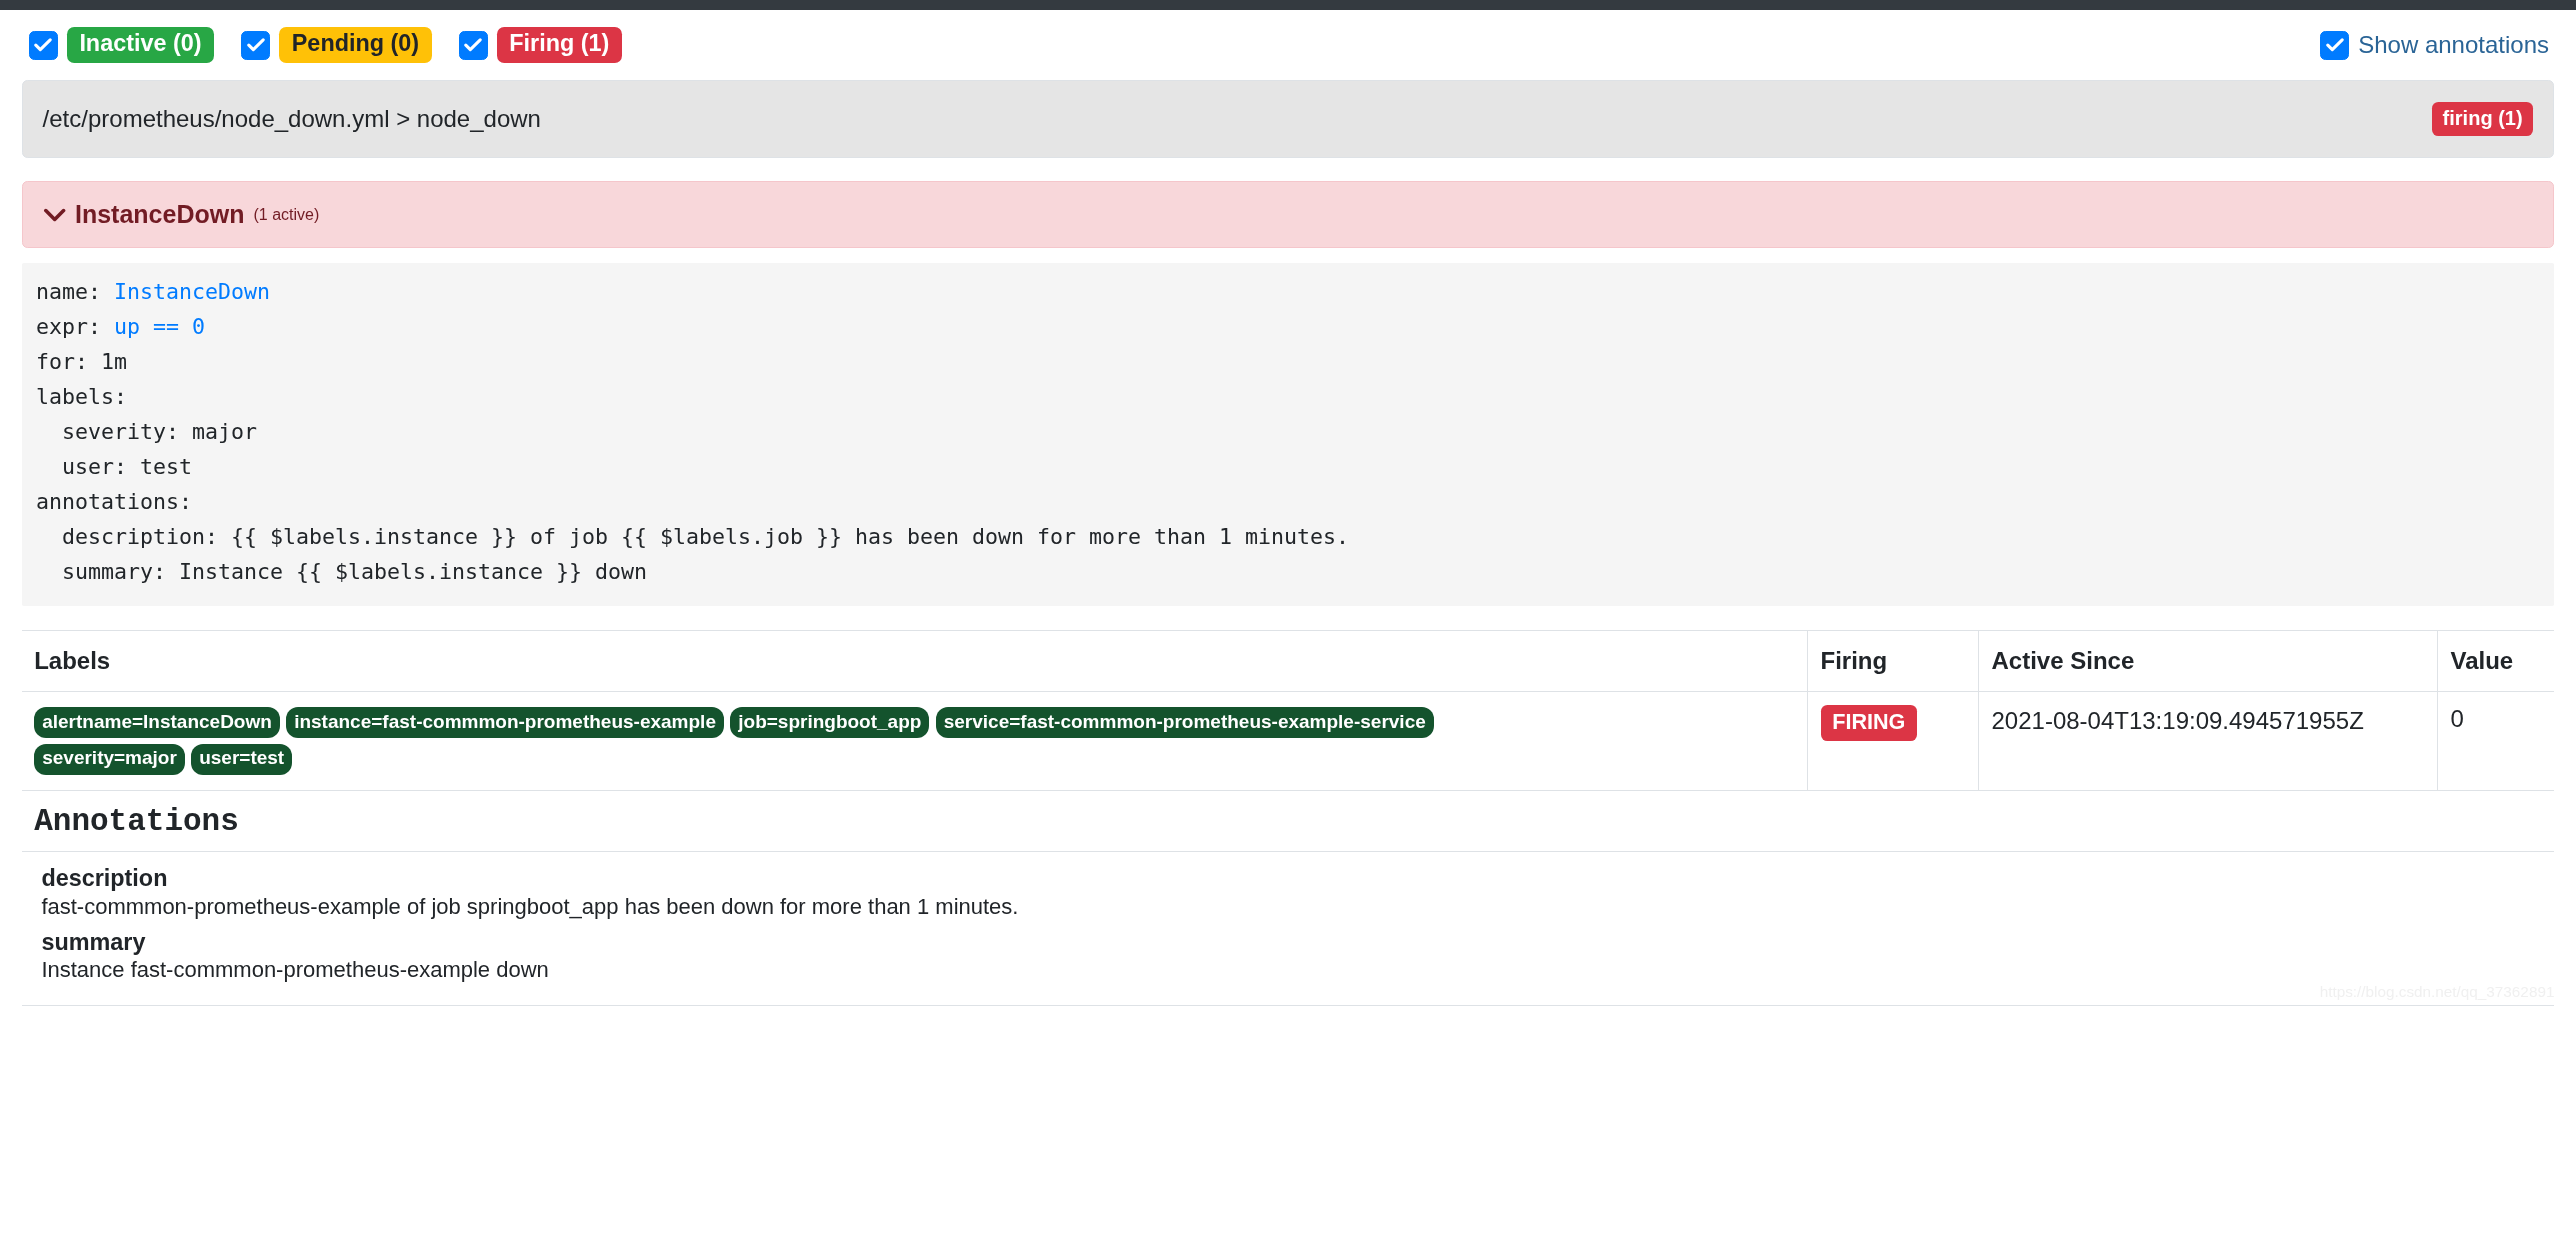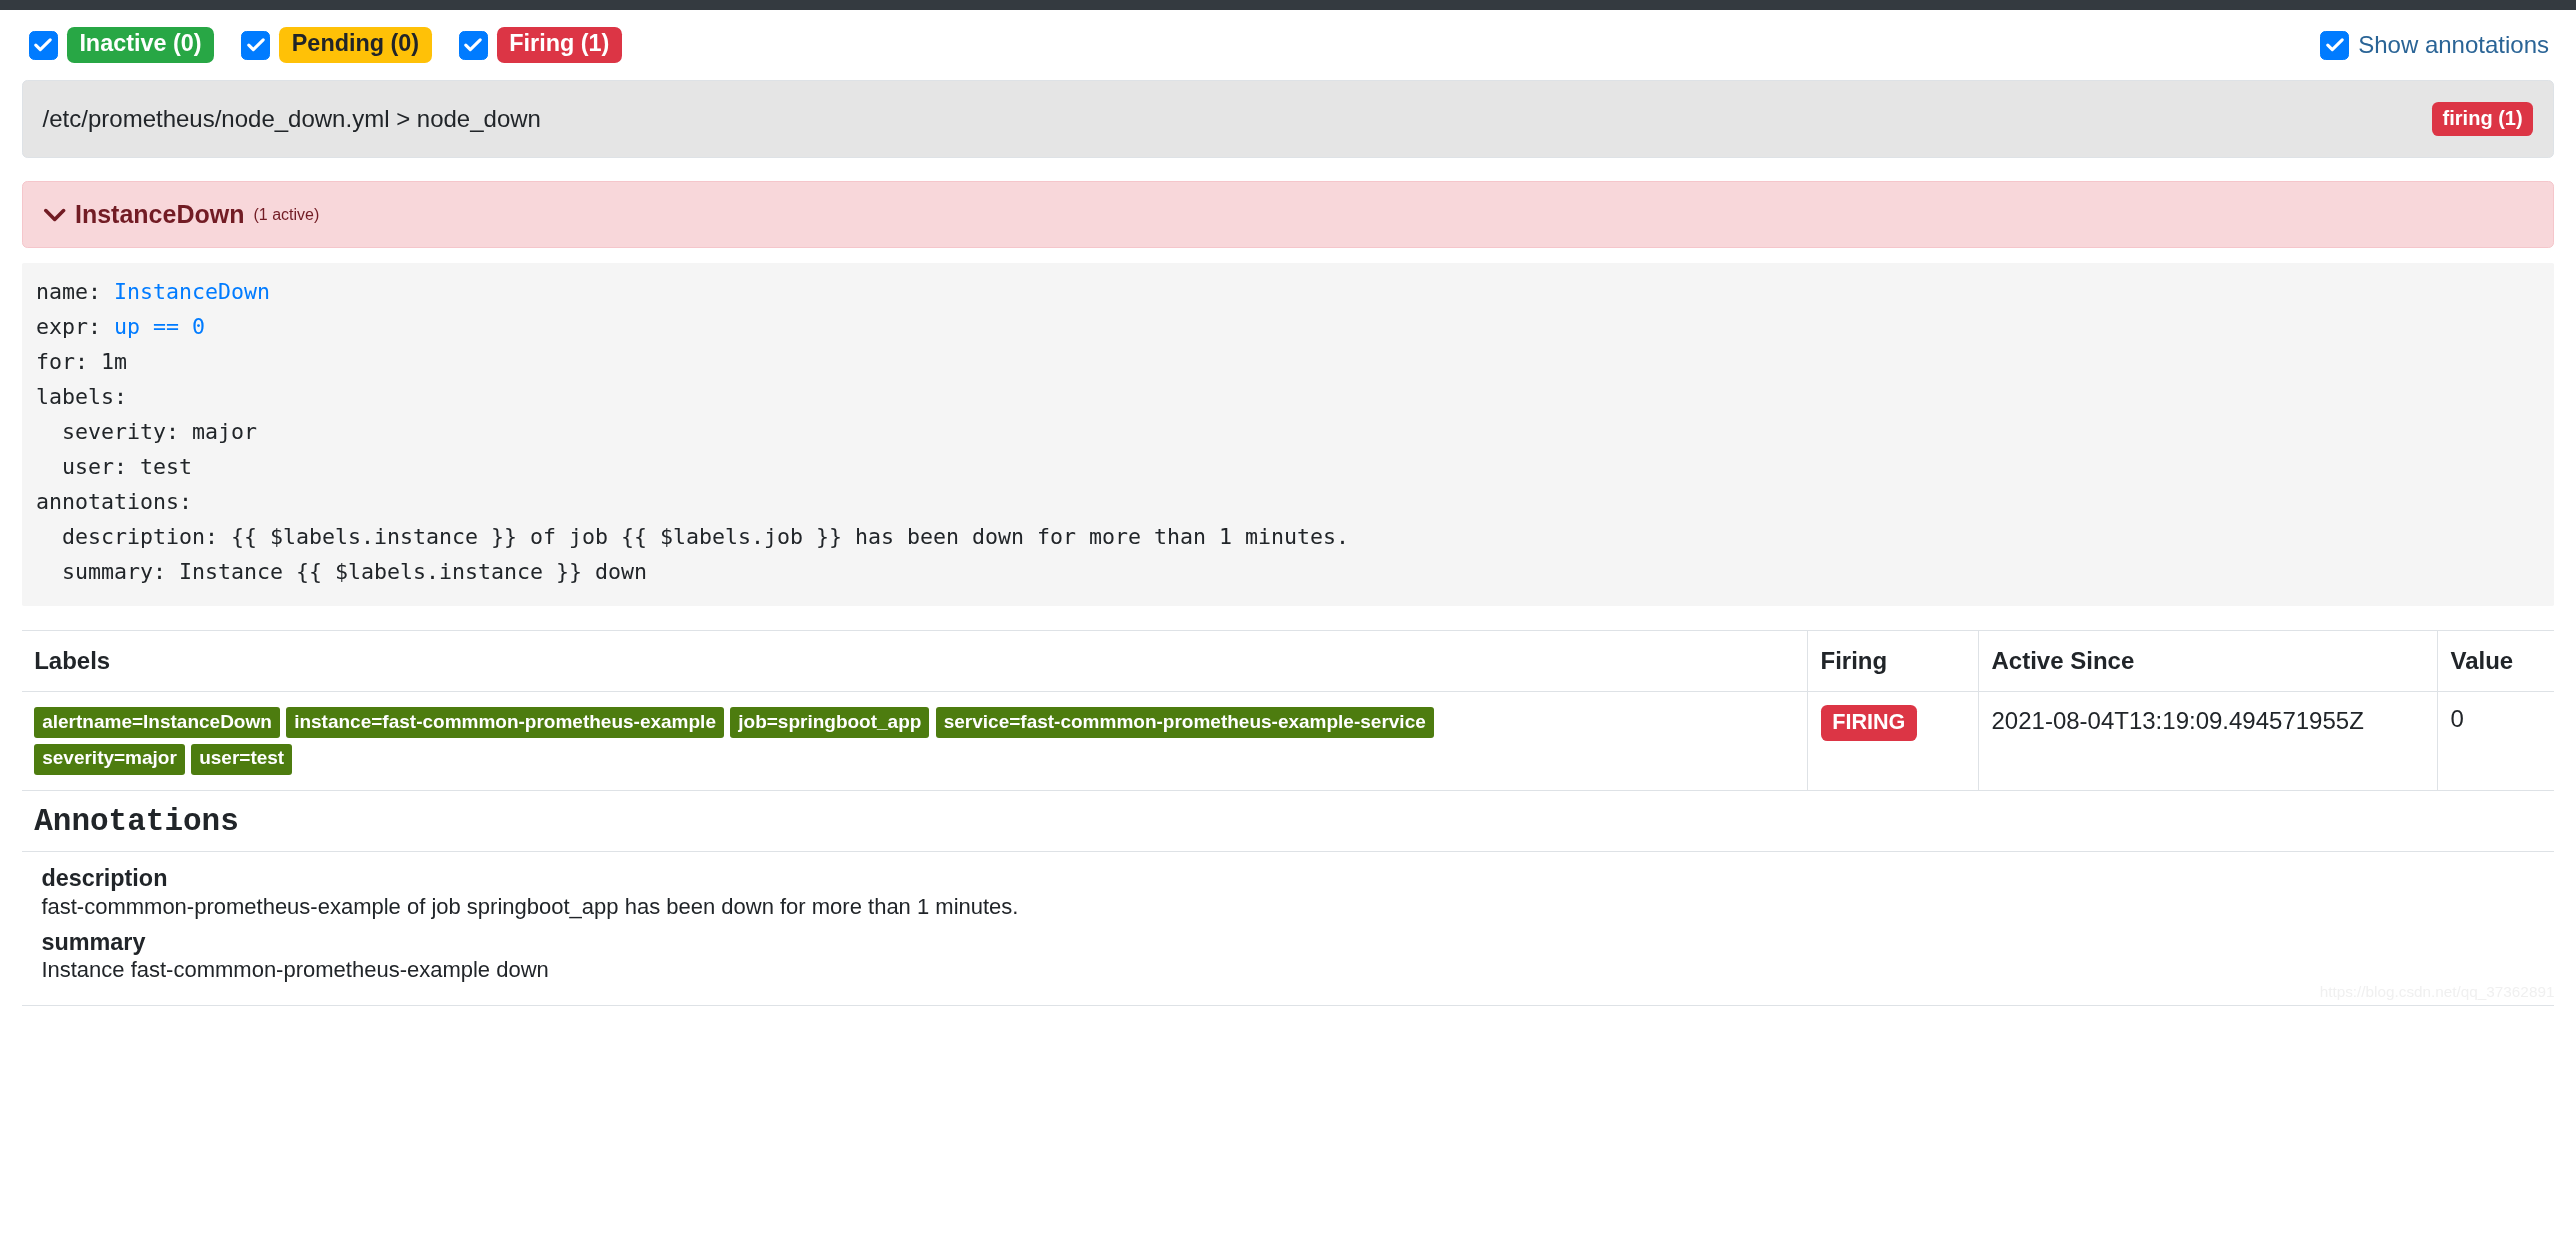--- a/index.html
+++ b/index.html
@@ -175,26 +175,26 @@
     border-right: 0.9px solid #dee2e6;
     vertical-align: top;
   }
   table.alerts td:last-child { border-right: none; }
   .col-state  { width: 171px; }
   .col-since  { width: 459px; }
   .col-value  { width: 117px; }
 
   .lbl-badge {
     display: inline-block;
-    background: #4d7c0f;
+    background: #14532d;
     color: #fff;
     font-size: 19px;
     font-weight: 700;
     padding: 3.6px 8px 5.4px;
-    border-radius: 3px;
+    border-radius: 12px;
     margin: 2.7px 6.3px 2.7px 0;
     white-space: nowrap;
     cursor: pointer;
   }
   .state-firing {
     display: inline-block;
     background: #dc3545;
     color: #fff;
     font-size: 21.6px;
     font-weight: 700;

